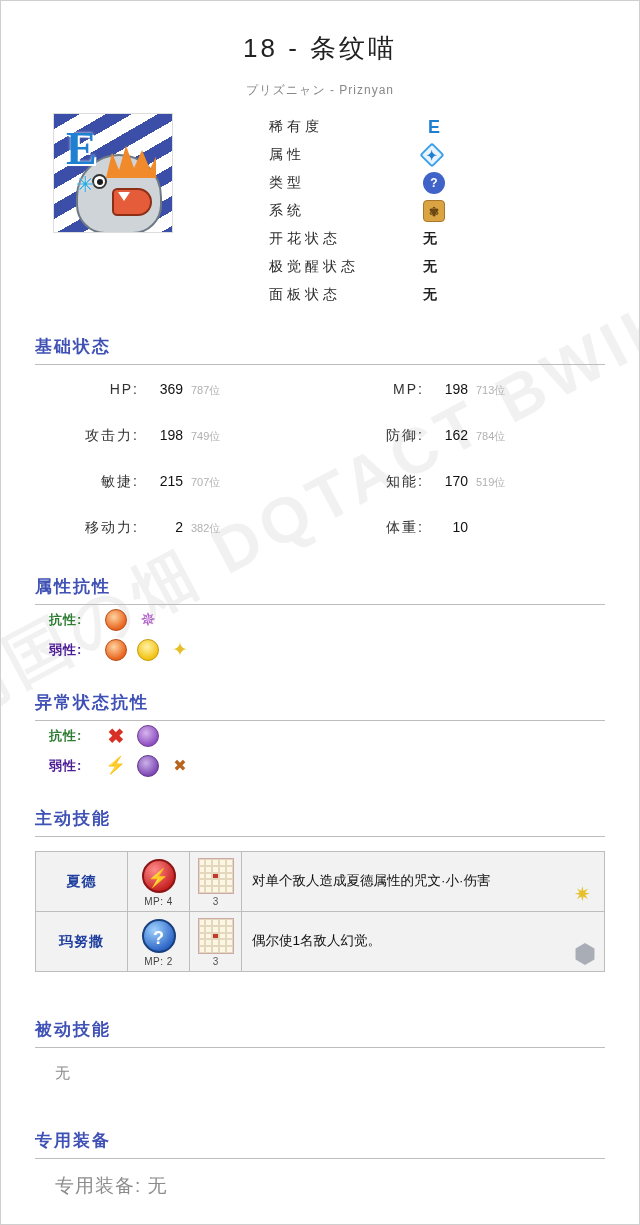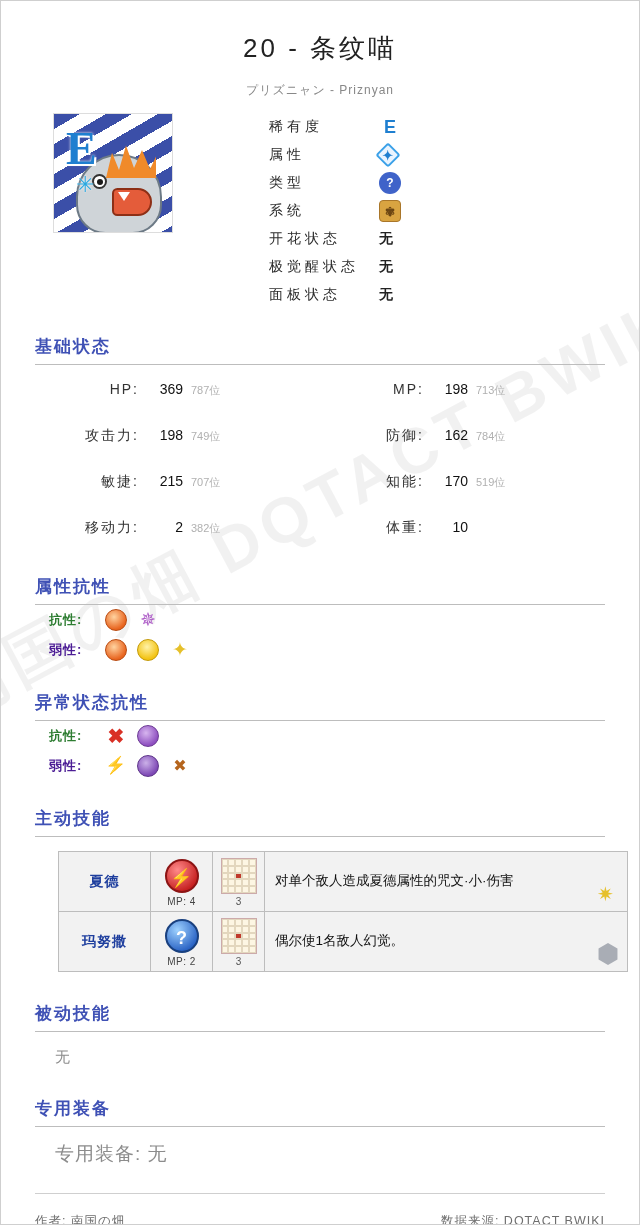--- a/index.html
+++ b/index.html
@@ -59,21 +59,21 @@
   }
   .sec-head {
     color: #3f51b5;
     font-size: 17px;
     font-weight: bold;
     letter-spacing: 2px;
     padding-bottom: 6px;
     border-bottom: 1px solid #bdbdbd;
     margin-top: 26px;
   }
-  .sec-head.spaced { margin-top: 30px; }
+  .sec-head.spaced { margin-top: 46px; }
 
   
   .basic-row {
     display: flex;
     margin-top: 14px;
   }
   .portrait {
     width: 120px; height: 120px;
     margin-left: 18px;
     border: 1px solid #ddd;
@@ -150,20 +150,21 @@
 
   .info-table {
     margin-left: 96px;
     font-size: 14px;
     color: #333;
   }
   .info-table .irow {
     display: flex;
     align-items: center;
     height: 28px;
+    gap: 44px;
   }
   .info-table .ilabel {
     width: 110px;
     letter-spacing: 4px;
     color: #2c2c2c;
   }
   .info-table .ival {
     width: 60px;
     text-align: left;
     font-weight: bold;
@@ -263,21 +264,20 @@
   .ricon.bolt { background: transparent; color:#8a8f95; font-size:17px; }
   .ricon.bone { background: transparent; color:#b5651d; font-size:16px;}
 
   
   .skill-table {
     margin-top: 14px;
     border: 1px solid #bdbdbd;
     border-collapse: collapse;
     width: 100%;
     background: #f2f2f2;
-    margin-left: 23px;
   }
   .skill-table td {
     border: 1px solid #bdbdbd;
     vertical-align: middle;
   }
   .sk-name {
     width: 92px;
     text-align: center;
     color: #1f3f9e;
     font-weight: bold;
@@ -380,21 +380,21 @@
 <body>
 
 <div id="page">
 
   <div id="watermark">
     <div class="wm-text">南国の畑 DQTACT BWIKI</div>
   </div>
 
   <div class="content">
 
-    <div class="title">20 - 条纹喵</div>
+    <div class="title">18 - 条纹喵</div>
     <div class="subtitle">プリズニャン - Priznyan</div>
 
     <div class="section">
 
       <div class="basic-row">
         <div class="portrait">
           <div class="stripes"></div>
           <div class="catbody"></div>
           <div class="hair"></div>
           <div class="eye">

